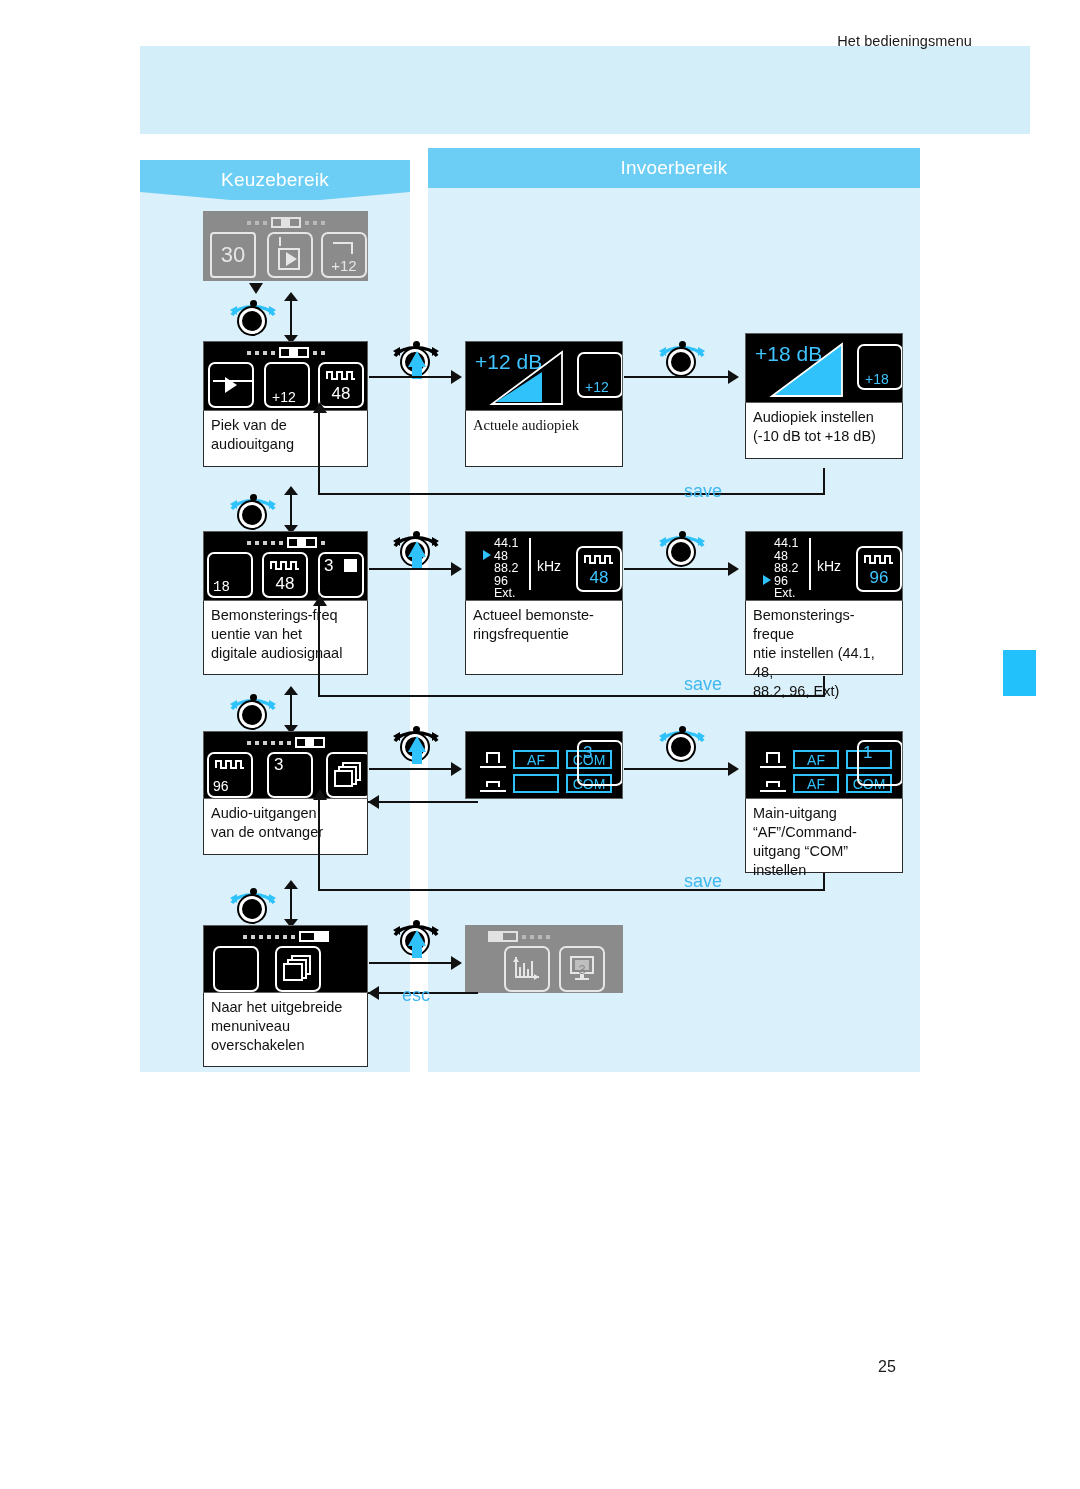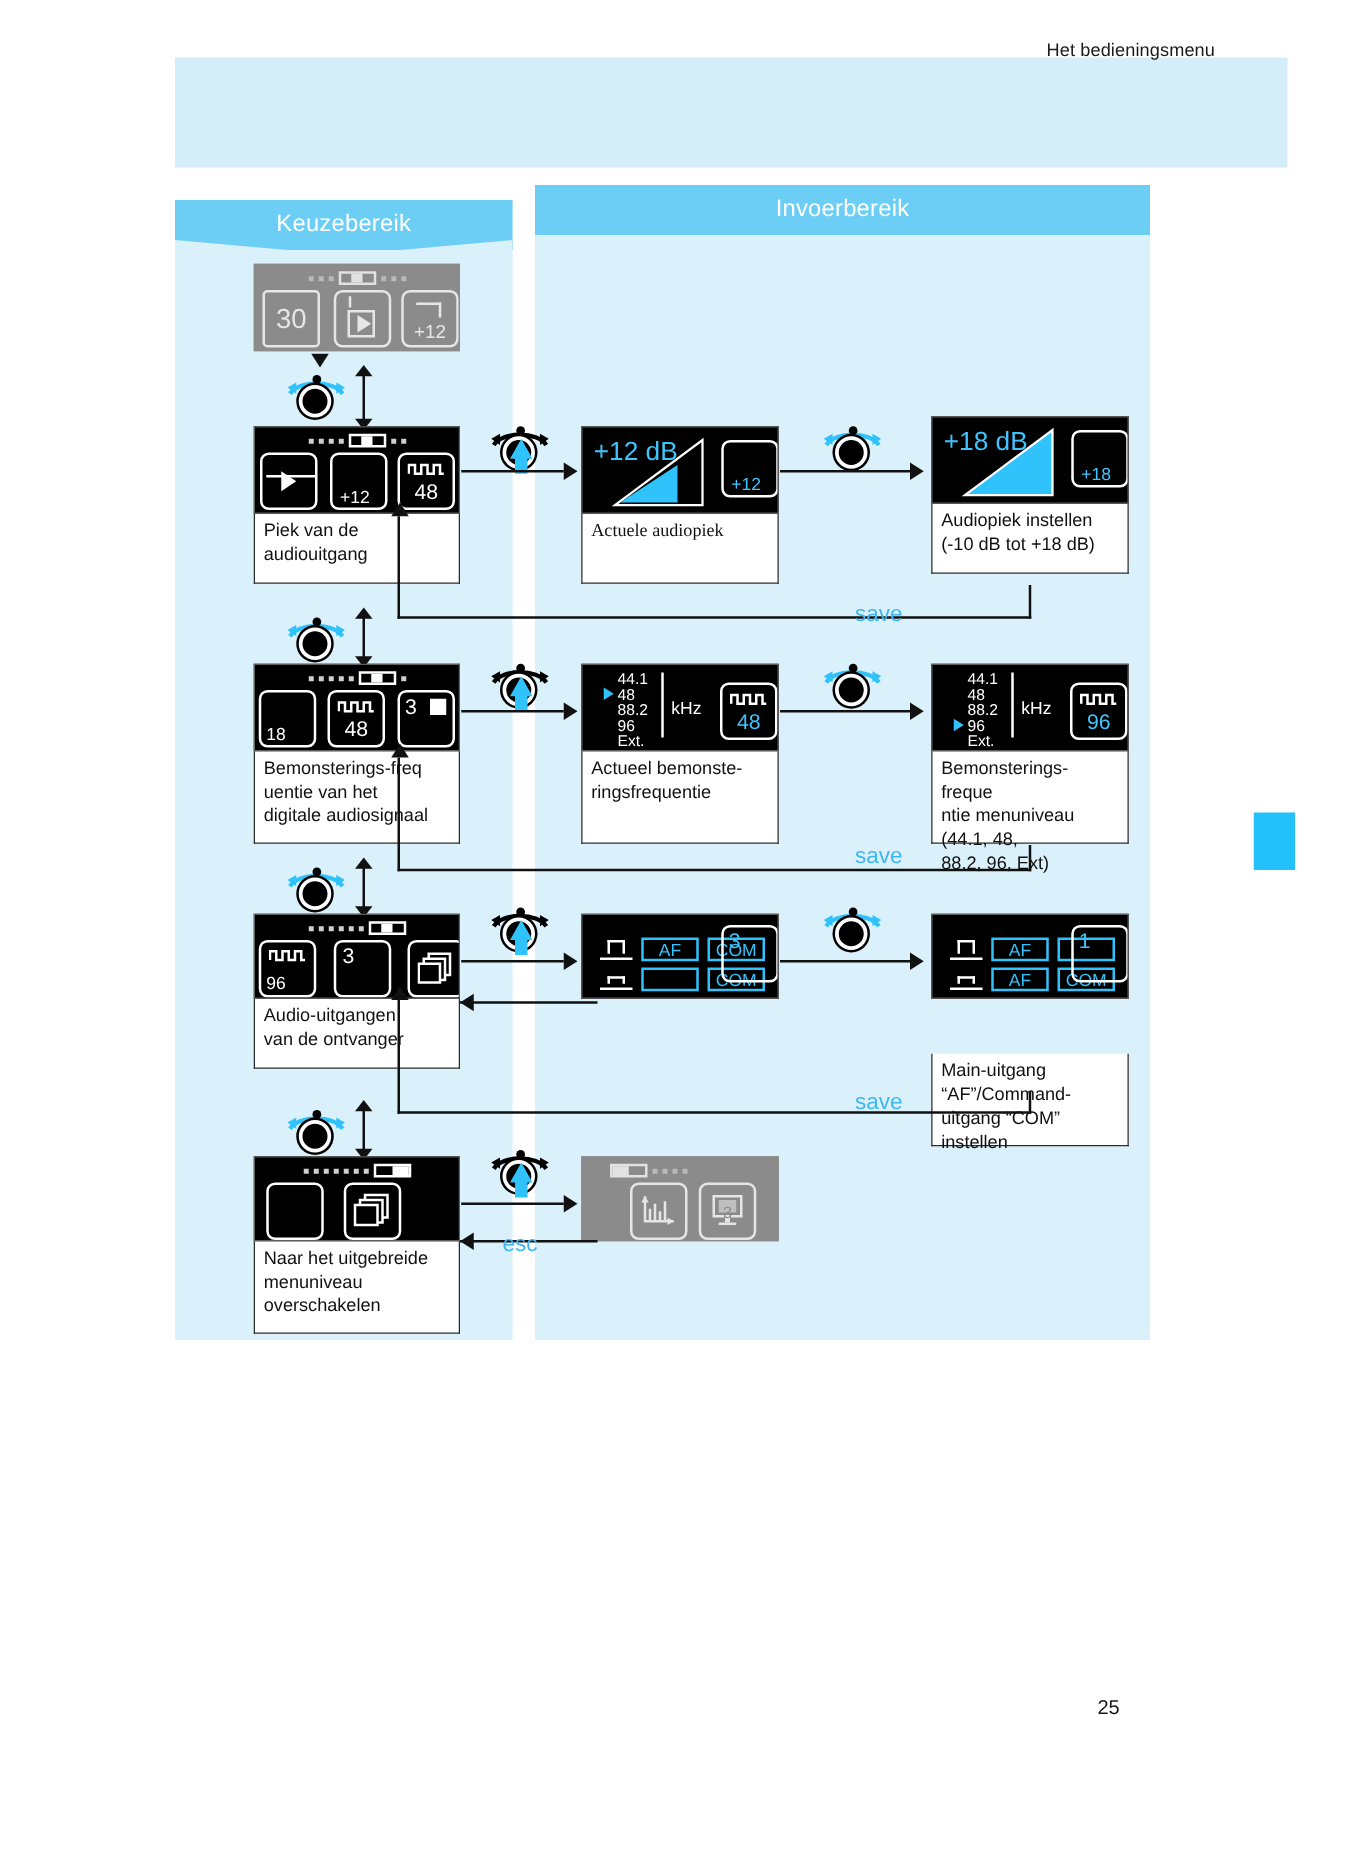--- a/index.html
+++ b/index.html
@@ -311,21 +311,21 @@
         <i></i>
         <i></i>
         <span class="slider">
           <u></u>
           <u class="on"></u>
           <u></u>
         </span>
         <i></i>
     </div>
     <div class="tiles" style="top:20px;padding-left:2px;">
-      <div class="tile" style="width:48px;">
+      <div class="tile" style="width:48px;font-family:Liberation Mono, monospace;">
         <div class="box stack">
           <span class="g-speaker" style="position:absolute;left:9px;top:5px;"></span>
           <span class="num" style="font-size:14px;position:absolute;bottom:2px;left:4px;">18</span>
         </div>
         <span class="lbl">F Out</span>
       </div>
       <div class="tile" style="width:62px;">
         <div class="box">
           <svg class="g-clockwave" style="position:absolute;top:5px;" viewBox="0 0 30 12">
               <path d="M1 10 V3 H6 V10 H11 V3 H16 V10 H21 V3 H26 V10 H29" stroke="#fff" stroke-width="2" fill="none"></path>
@@ -415,21 +415,21 @@
     <div class="tile" style="position:absolute;left:110px;top:14px;width:46px;color:#fff;">
       <div class="box stack">
         <svg class="g-clockwave" style="position:absolute;top:5px;" viewBox="0 0 30 12">
             <path d="M1 10 V3 H6 V10 H11 V3 H16 V10 H21 V3 H26 V10 H29" stroke="#fff" stroke-width="2" fill="none"></path>
           </svg>
         <span class="num cy" style="position:absolute;bottom:4px;">96</span>
       </div>
     </div>
   </div>
   <div class="caption" style="height:74px;white-space:pre-line;">Bemonsterings-freque
-ntie menuniveau (44.1, 48,
+ntie instellen (44.1, 48,
 88.2, 96, Ext)</div>
 </div>
 
 <div class="ln v" style="left:823px;top:676px;height:21px;"></div>
 <div class="ln h" style="left:318px;top:695px;width:507px;"></div>
 <div class="ln v" style="left:318px;top:606px;height:91px;"></div>
 <div class="arw u" style="left:313px;top:595px;"></div>
 <div class="kw" style="left:684px;top:674px;">save</div>
 
 <div class="knob" style="left:236px;top:694px;">
@@ -569,21 +569,21 @@
       <span class="chip">COM</span>
     </div>
     <div class="tile" style="position:absolute;left:112px;top:8px;width:44px;color:#fff;">
       <div class="box stack">
         <span class="num cy" style="position:absolute;left:4px;top:2px;">1</span>
         <span class="g-speaker" style="position:absolute;right:2px;top:4px;transform:scale(.8);"></span>
         <span class="g-speaker" style="position:absolute;left:5px;bottom:3px;transform:scale(.7);transform-origin:left bottom;"></span>
       </div>
     </div>
   </div>
-  <div class="caption" style="height:74px;white-space:pre-line;margin-top:44px;">Main-uitgang
+  <div class="caption" style="height:74px;white-space:pre-line;">Main-uitgang
 “AF”/Command-
 uitgang “COM” instellen</div>
 </div>
 
 <div class="ln v" style="left:823px;top:873px;height:18px;"></div>
 <div class="ln h" style="left:318px;top:889px;width:507px;"></div>
 <div class="ln v" style="left:318px;top:800px;height:91px;"></div>
 <div class="arw u" style="left:313px;top:789px;"></div>
 <div class="kw" style="left:684px;top:871px;">save</div>
 

